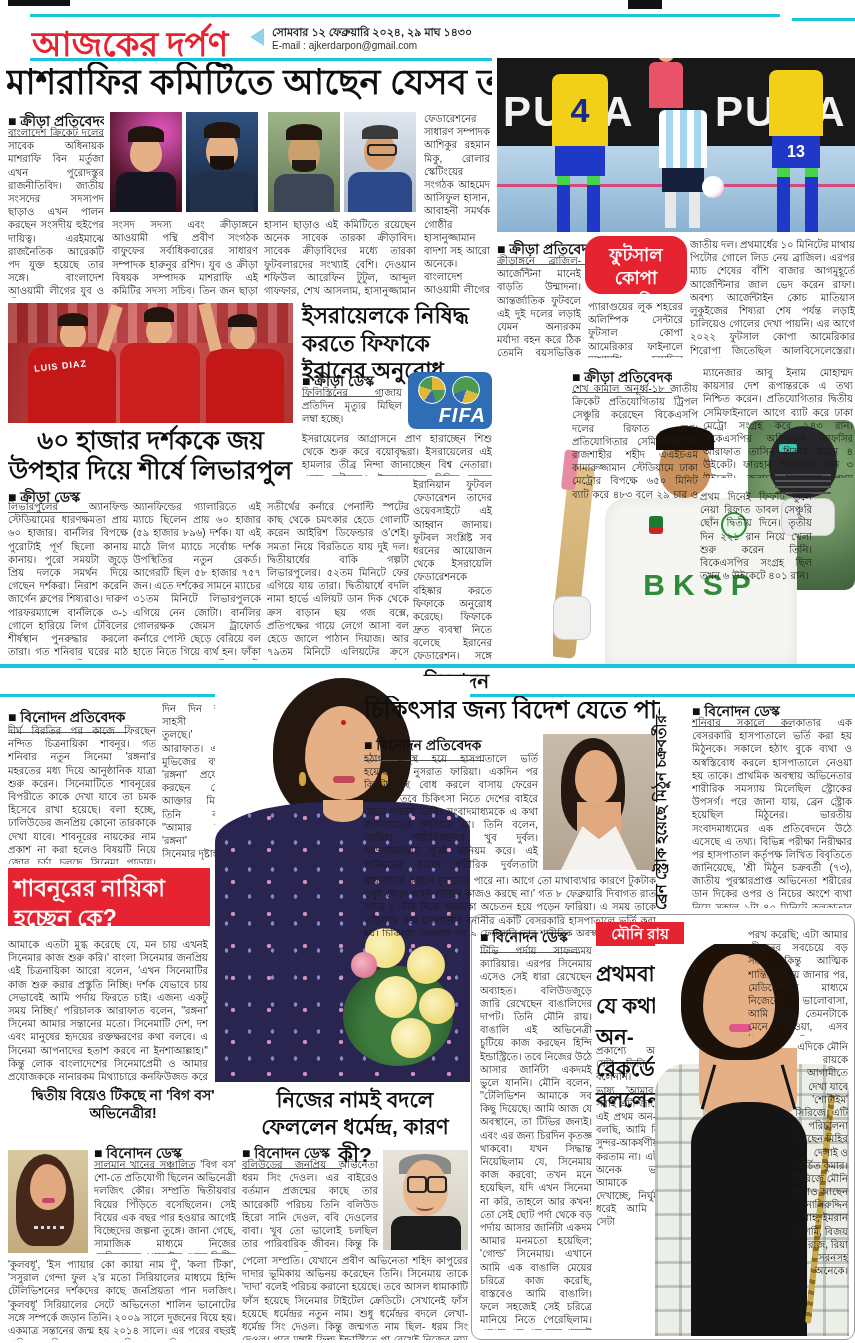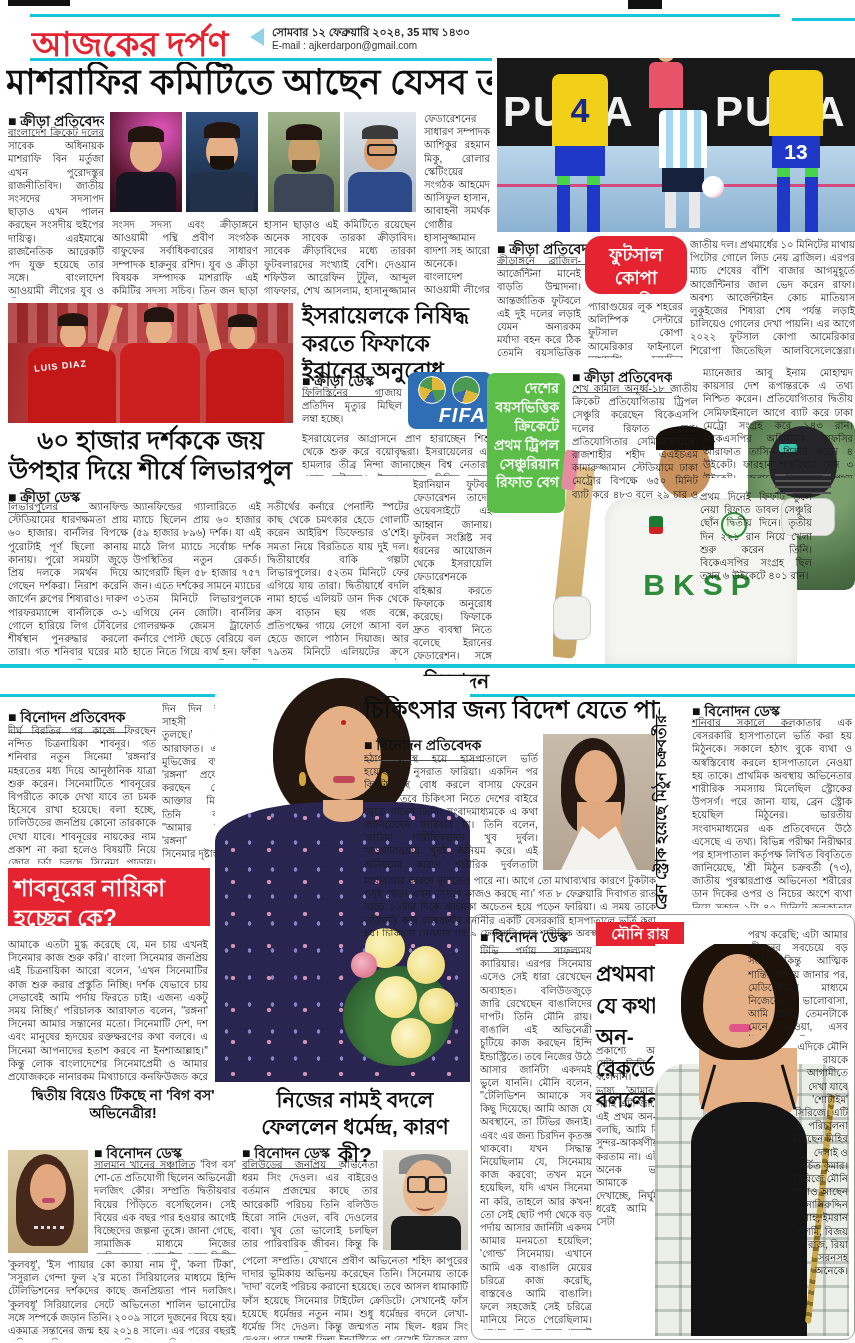--- a/index.html
+++ b/index.html
@@ -26,21 +26,21 @@
   <div class="abs" style="left:8px;top:0;width:62px;height:6px;background:#111;"></div>
   <div class="abs" style="left:628px;top:0;width:34px;height:9px;background:#111;"></div>
 
   <div class="abs cyan" style="left:30px;top:14px;width:750px;height:3px;"></div>
   <div class="abs cyan" style="left:792px;top:18px;width:63px;height:3px;"></div>
   <div class="abs cyan" style="left:30px;top:58px;width:462px;height:3px;"></div>
   <div class="abs cyan" style="left:628px;top:58px;width:227px;height:3px;"></div>
 
   <div class="abs" style="left:32px;top:18px;font-size:34px;font-weight:700;color:#e62330;font-family:'Liberation Serif',serif;">আজকের দর্পণ</div>
   <div class="abs" style="left:250px;top:28px;width:0;height:0;border-top:9px solid transparent;border-bottom:9px solid transparent;border-right:14px solid #8fd4e6;"></div>
-  <div class="abs" style="left:272px;top:24px;font-size:11px;font-weight:700;color:#222;">সোমবার ১২ ফেব্রুয়ারি ২০২৪, 35 মাঘ ১৪৩০</div>
+  <div class="abs" style="left:272px;top:24px;font-size:11px;font-weight:700;color:#222;">সোমবার ১২ ফেব্রুয়ারি ২০২৪, ২৯ মাঘ ১৪৩০</div>
   <div class="abs" style="left:272px;top:40px;font-size:10px;color:#333;">E-mail : ajkerdarpon@gmail.com</div>
 
   <div class="abs photo" style="left:497px;top:58px;width:358px;height:174px;background:#181818;">
     <div class="abs" style="left:6px;top:30px;font-size:42px;font-weight:700;color:#f2f2f2;letter-spacing:2px;">PUMA</div>
     <div class="abs" style="left:218px;top:30px;font-size:42px;font-weight:700;color:#f2f2f2;letter-spacing:2px;">PUMA</div>
     <div class="abs" style="left:0;top:88px;width:358px;height:86px;background:linear-gradient(#b9d5e9,#8cb2d2);"></div>
     <div class="abs" style="left:0;top:126px;width:358px;height:3px;background:#d44a7e;"></div>
 
     <div class="abs" style="left:152px;top:4px;width:34px;height:46px;background:#e8536a;border-radius:6px 6px 0 0;"></div>
     <div class="abs face" style="left:161px;top:-12px;width:16px;height:16px;"></div>
@@ -52,21 +52,21 @@
     <div class="abs" style="left:60px;top:118px;width:13px;height:50px;background:#2038c8;border-top:9px solid #45d44a;"></div>
     <div class="abs" style="left:90px;top:118px;width:13px;height:50px;background:#2038c8;border-top:9px solid #45d44a;"></div>
 
     <div class="abs" style="left:162px;top:52px;width:48px;height:58px;background:repeating-linear-gradient(90deg,#ffffff 0 7px,#a5d6ef 7px 14px);border-radius:6px 6px 0 0;"></div>
     <div class="abs" style="left:165px;top:110px;width:42px;height:24px;background:#16213e;"></div>
     <div class="abs" style="left:168px;top:134px;width:11px;height:36px;background:#e8e8e8;"></div>
     <div class="abs" style="left:192px;top:134px;width:11px;height:36px;background:#e8e8e8;"></div>
 
     <div class="abs" style="left:272px;top:12px;width:54px;height:66px;background:#f2d018;border-radius:8px 8px 0 0;"></div>
     <div class="abs" style="left:275px;top:78px;width:48px;height:32px;background:#2038c8;text-align:center;">
-      <span style="font-size:21px;font-weight:700;color:#fff;line-height:32px;">13</span>
+      <span style="font-size:16px;font-weight:700;color:#fff;line-height:32px;">13</span>
     </div>
     <div class="abs" style="left:280px;top:110px;width:13px;height:56px;background:#2038c8;border-top:9px solid #45d44a;"></div>
     <div class="abs" style="left:308px;top:110px;width:13px;height:56px;background:#2038c8;border-top:9px solid #45d44a;"></div>
     <div class="abs" style="left:205px;top:118px;width:22px;height:22px;border-radius:50%;background:radial-gradient(circle at 35% 35%,#fff 55%,#e87aa0);"></div>
   </div>
 
   <div class="abs hl center" style="left:6px;top:62px;width:486px;font-size:35px;white-space:nowrap;overflow:hidden;">মাশরাফির কমিটিতে আছেন যেসব তারকা</div>
 
   <div class="abs byline" style="left:8px;top:110px;width:96px;">
     <span>■</span>
@@ -142,21 +142,20 @@
   </div>
   <div class="abs photo" style="left:408px;top:372px;width:84px;height:57px;background:#2f6db4;border-radius:8px;">
     <div class="abs" style="left:10px;top:4px;width:26px;height:26px;border-radius:50%;border:1px solid #fff;background:conic-gradient(#e0b83a 0 25%,#4a9a52 25% 45%,#3a6ab0 45% 60%,#e0b83a 60% 80%,#4a9a52 80%);"></div>
     <div class="abs" style="left:44px;top:4px;width:26px;height:26px;border-radius:50%;border:1px solid #fff;background:conic-gradient(#4a9a52 0 30%,#e0b83a 30% 55%,#3a6ab0 55% 70%,#4a9a52 70%);"></div>
     <div class="abs" style="right:6px;bottom:2px;font-size:20px;font-weight:700;font-style:italic;color:#fff;letter-spacing:1px;">FIFA</div>
   </div>
   <div class="abs bt" style="left:302px;top:386px;width:100px;height:44px;">ফিলিস্তিনের গাজায় প্রতিদিন মৃত্যুর মিছিল লম্বা হচ্ছে।</div>
   <div class="abs bt" style="left:302px;top:432px;width:190px;height:44px;">ইসরায়েলের আগ্রাসনে প্রাণ হারাচ্ছেন শিশু থেকে শুরু করে বয়োবৃদ্ধরা। ইসরায়েলের এই হামলার তীব্র নিন্দা জানাচ্ছেন বিশ্ব নেতারা। এবার ফুটবলেও ইসরায়েলকে নিষিদ্ধ করতে ফিফার কাছে দাবি জানালো ইরান।</div>
   <div class="abs bt" style="left:413px;top:478px;width:79px;height:182px;">ইরানিয়ান ফুটবল ফেডারেশন তাদের ওয়েবসাইটে এই আহ্বান জানায়। ফুটবল সংশ্লিষ্ট সব ধরনের আয়োজন থেকে ইসরায়েলি ফেডারেশনকে বহিষ্কার করতে ফিফাকে অনুরোধ করেছে। ফিফাকে দ্রুত ব্যবস্থা নিতে বলেছে ইরানের ফেডারেশন। সঙ্গে ইসরায়েলের অপরাধ প্রতিরোধে এশিয়ার অ্যাসোসিয়েশনগুলোকেও একই আহ্বান জানিয়েছে তারা। সঙ্গে অসহায় মানুষদের পাশে দাঁড়িয়ে বিদ্যুৎ, পানি, ওষুধ ও খাবার সরবরাহের ব্যবস্থা নিতে বলা হয়েছে। গত ৭ অক্টোবর হামাস হামলা চালালে পাল্টা জবাব হিসেবে যুদ্ধ শুরু করে। স্থলপথ ও আকাশপথে হামলা করছে। এখন পর্যন্ত বহু মানুষ মারা গেছে বলে মিলেছে।</div>
 
-  <div class="abs greenbox" style="left:487px;top:373px;width:66px;height:128px;font-size:14px;line-height:1.35;padding:6px;">দেশের বয়সভিত্তিক ক্রিকেটে প্রথম ট্রিপল সেঞ্চুরিয়ান রিফাত বেগ</div>
   <div class="abs byline" style="left:572px;top:366px;width:100px;">
     <span>■</span>
     <span>ক্রীড়া প্রতিবেদক</span>
   </div>
 
   <div class="abs photo" style="left:553px;top:420px;width:302px;height:245px;">
     <div class="abs" style="left:195px;top:0;width:107px;height:170px;background:radial-gradient(circle at 60% 35%,#7ba06e 30%,#51734a 70%,#3c5a38);border-radius:10px;"></div>
     <div class="abs" style="left:6px;top:46px;width:26px;height:192px;background:linear-gradient(#e2c28a,#c7a566);transform:rotate(6deg);border-radius:6px;"></div>
     <div class="abs" style="left:10px;top:30px;width:14px;height:40px;background:#e58ca0;transform:rotate(6deg);border-radius:4px;"></div>
     <div class="abs" style="left:0px;top:176px;width:36px;height:42px;background:#f0f0ee;border-radius:10px;border:1px solid #ccc;"></div>

